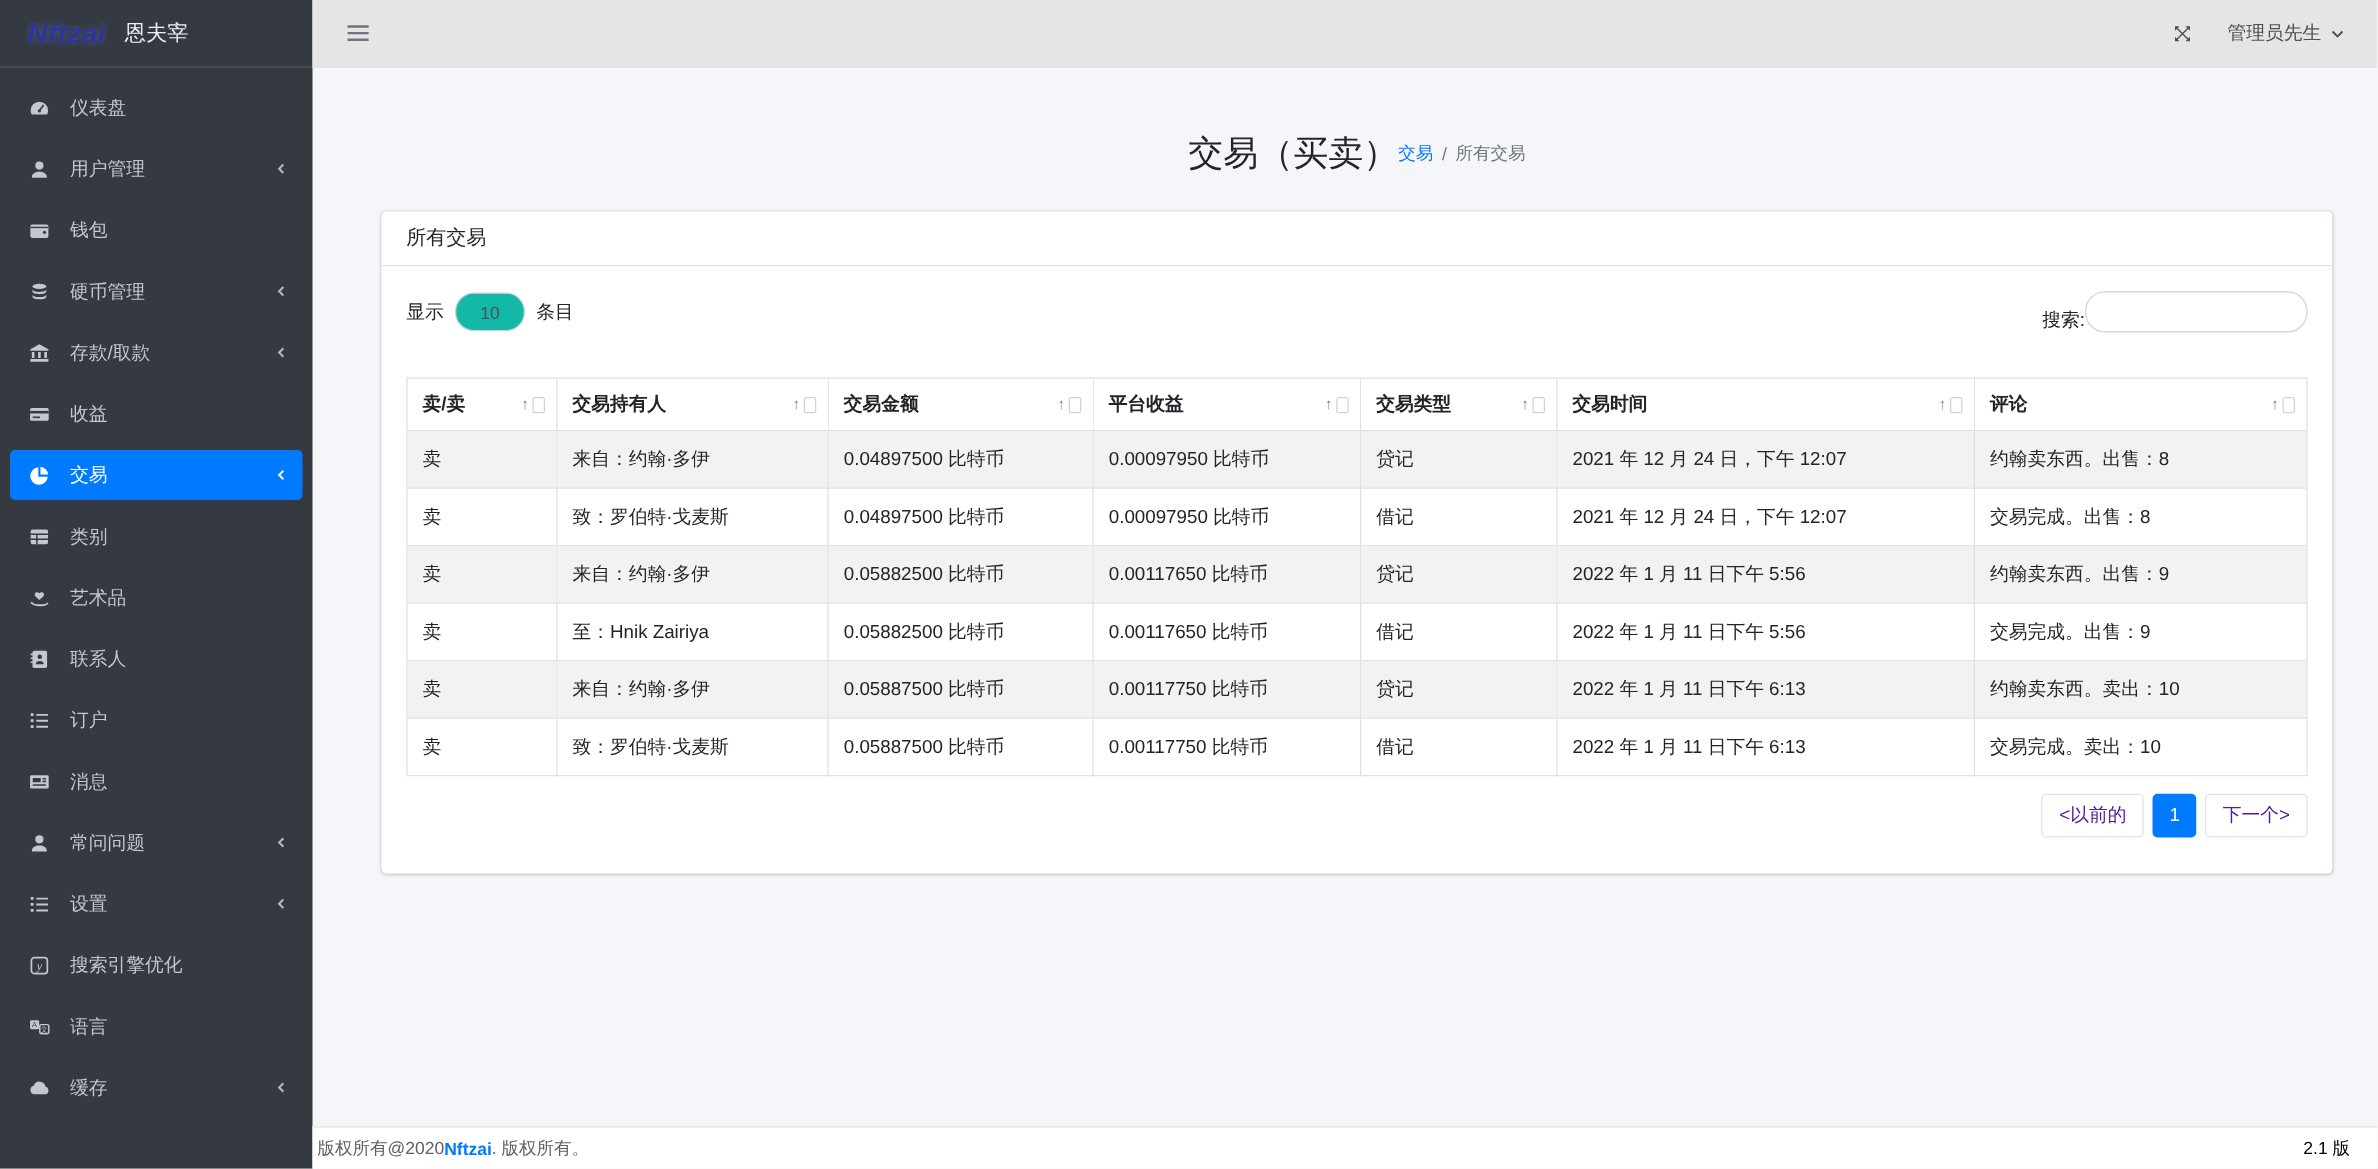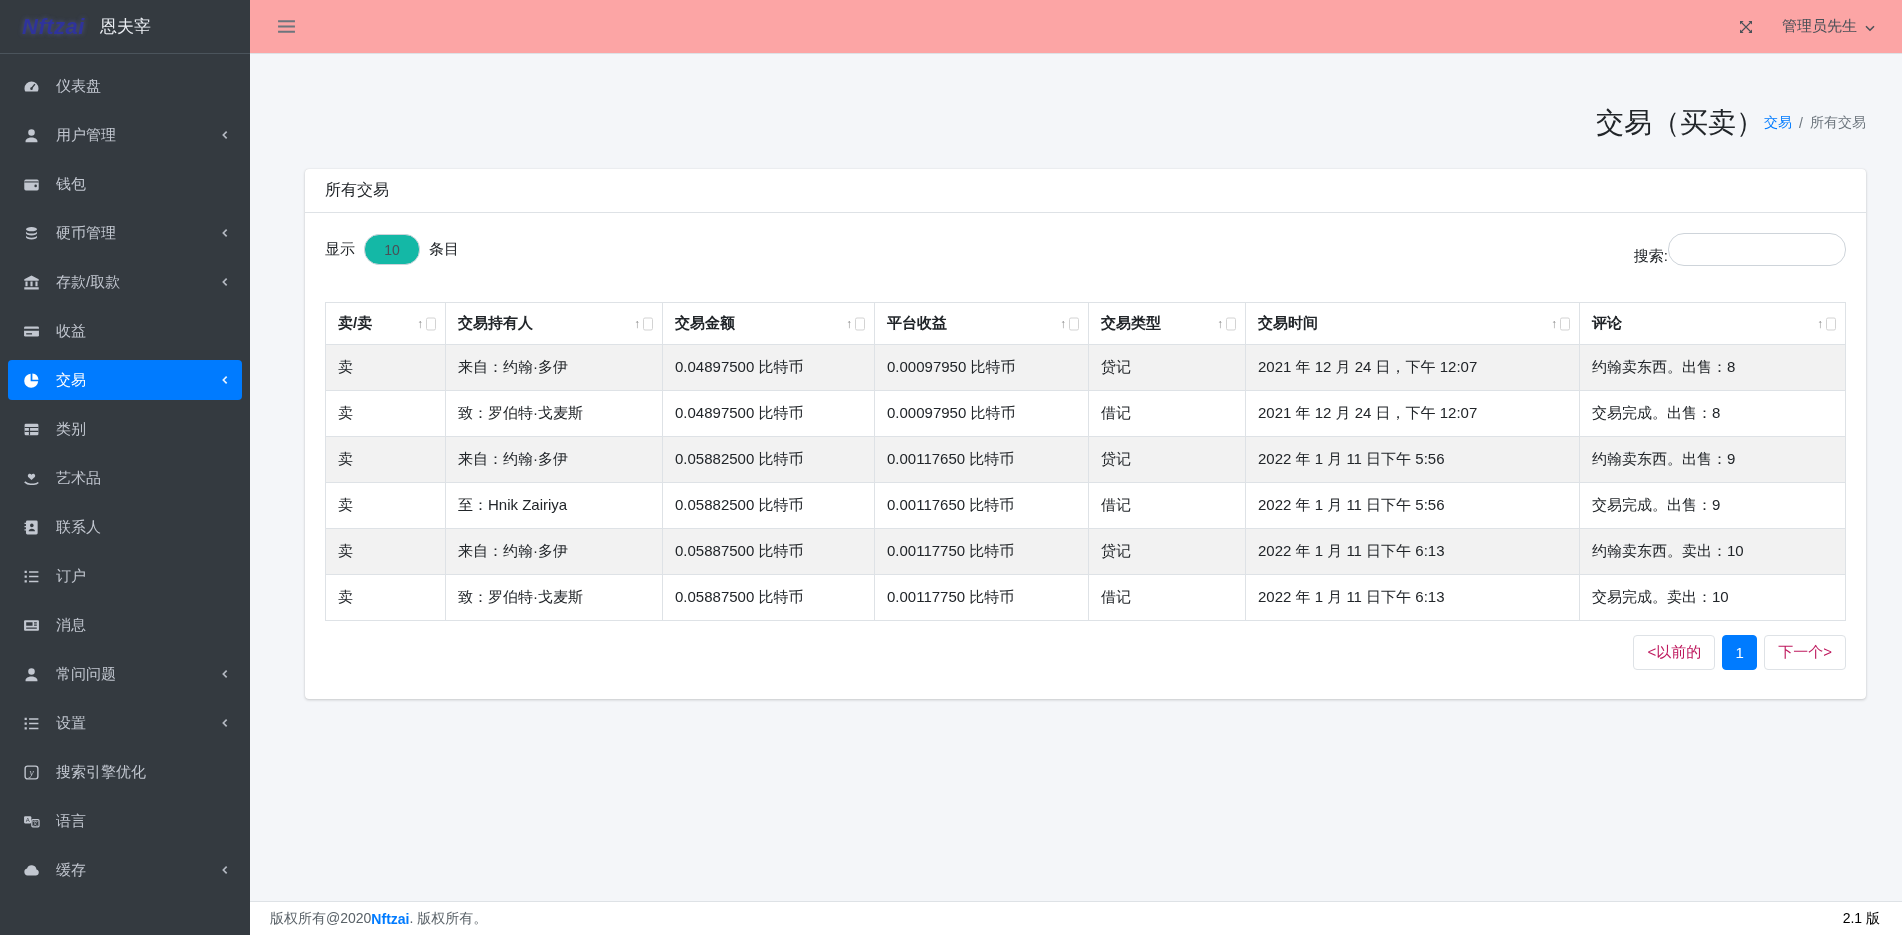--- a/index.html
+++ b/index.html
@@ -13,28 +13,28 @@
   .brand-text{color:#eceff4;font-size:17px;margin-left:15px}
   .nav{padding:12px 8px;flex:1;overflow:hidden}
   .nav-item{display:flex;align-items:center;height:40px;margin-bottom:9px;padding:0 12px;
             border-radius:4px;color:#c2c7d0;font-size:15px;cursor:pointer;text-decoration:none}
   .nav-item .ic{width:22px;margin-right:14px;display:flex;justify-content:center;align-items:center}
   .nav-item svg{display:block}
   .nav-item.active{background:#007bff;color:#fff}
   .chev{margin-left:auto;display:flex;align-items:center;opacity:.9}
   
   .main{flex:1;display:flex;flex-direction:column;min-width:0}
-  .navbar{height:53px;min-height:53px;background:#fca5a5;border-bottom:1px solid #dee2e6;
+  .navbar{height:53px;min-height:53px;background:#e5e5e5;border-bottom:1px solid #dee2e6;
           display:flex;align-items:center;padding:0 27px}
   .hamburger{color:#6c757d;cursor:pointer;display:flex}
   .nav-right{margin-left:auto;display:flex;align-items:center;gap:28px;color:#495057}
   .fs-btn{display:flex;cursor:pointer;color:#495057}
   .user-menu{display:flex;align-items:center;gap:8px;font-size:15px;cursor:pointer;color:#495057}
   .content{flex:1;padding:50px 36px 0 55px}
-  .page-head{display:flex;align-items:center;justify-content:flex-end;margin-bottom:27px}
+  .page-head{display:flex;align-items:center;justify-content:center;margin-bottom:27px}
   .page-title{font-size:28px;font-weight:400;color:#212529;margin:0}
   .breadcrumb{font-size:14px;color:#6c757d;display:flex;gap:7px;align-items:center}
   .breadcrumb .bc-link{color:#007bff;text-decoration:none;cursor:pointer}
   
   .card{background:#fff;border-radius:4px;box-shadow:0 0 1px rgba(0,0,0,.13),0 1px 3px rgba(0,0,0,.18)}
   .card-header{padding:11px 20px;border-bottom:1px solid #dee2e6;font-size:16px;color:#212529}
   .card-body{padding:20px 20px 29px 20px}
   .controls{display:flex;align-items:center;justify-content:space-between;margin-bottom:36px;
             font-size:15px;color:#212529}
   .length{display:flex;align-items:center;gap:9px}
@@ -49,26 +49,26 @@
   th{font-weight:700;padding:11px 34px 11px 12px;position:relative;cursor:pointer;background:#fff}
   td{padding:13px 12px}
   tbody tr:nth-child(odd) td{background:#f2f2f2}
   tbody tr:nth-child(even) td{background:#fff}
   .sort{position:absolute;right:9px;top:50%;transform:translateY(-50%);display:flex;align-items:center;gap:3px}
   .sort-arrow{color:#8a8a8a;font-size:12px;font-weight:400;line-height:1}
   .sort-box{width:8px;height:11px;border:1px solid #d3d3d3;border-radius:2px;background:#fff}
   
   .pagination{display:flex;justify-content:flex-end;align-items:center;gap:7px;margin-top:14px}
   .page-btn{height:33px;padding:0 13px;border:1px solid #dee2e6;border-radius:4px;background:#fff;
-            color:#be185d;font-size:15px;display:flex;align-items:center;cursor:pointer}
+            color:#4c1d95;font-size:15px;display:flex;align-items:center;cursor:pointer}
   .page-btn.active{background:#007bff;border-color:#007bff;color:#fff;min-width:33px;
                    justify-content:center;padding:0}
   
   .footer{height:33px;min-height:33px;background:#fff;border-top:1px solid #dee2e6;display:flex;
-          align-items:center;padding:0 22px 0 20px;font-size:14px;color:#5a6268;margin-top:auto}
+          align-items:center;padding:0 22px 0 4px;font-size:14px;color:#5a6268;margin-top:auto}
   .footer-brand{color:#007bff;font-weight:bold;cursor:pointer}
   .footer-version{margin-left:auto;color:#000000}
 </style>
 </head>
 <body>
 
 <aside class="sidebar">
   <div class="brand">
     <span class="brand-logo">Nftzai</span>
     <span class="brand-text">恩夫宰</span>

